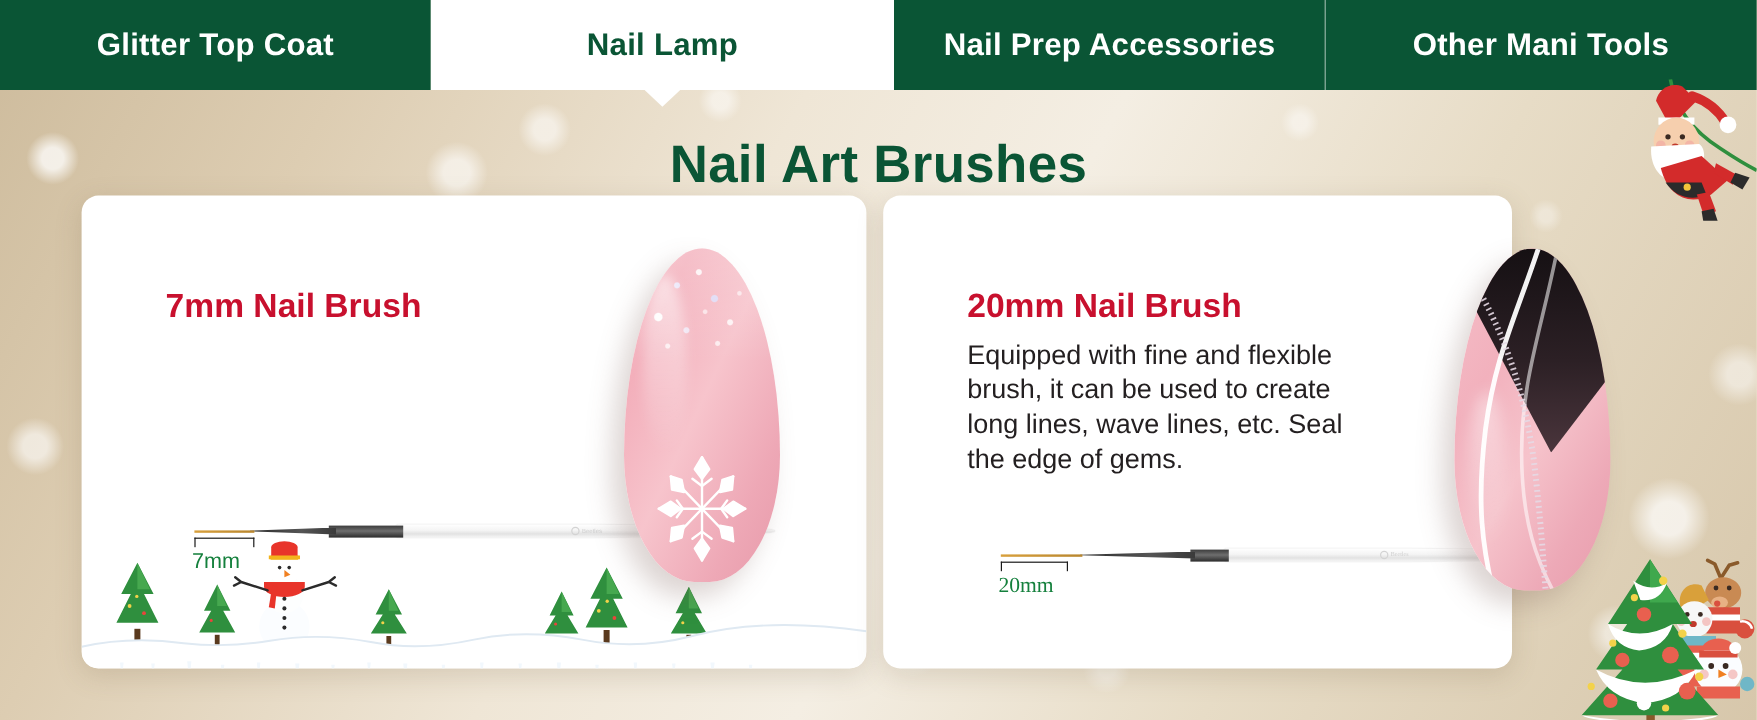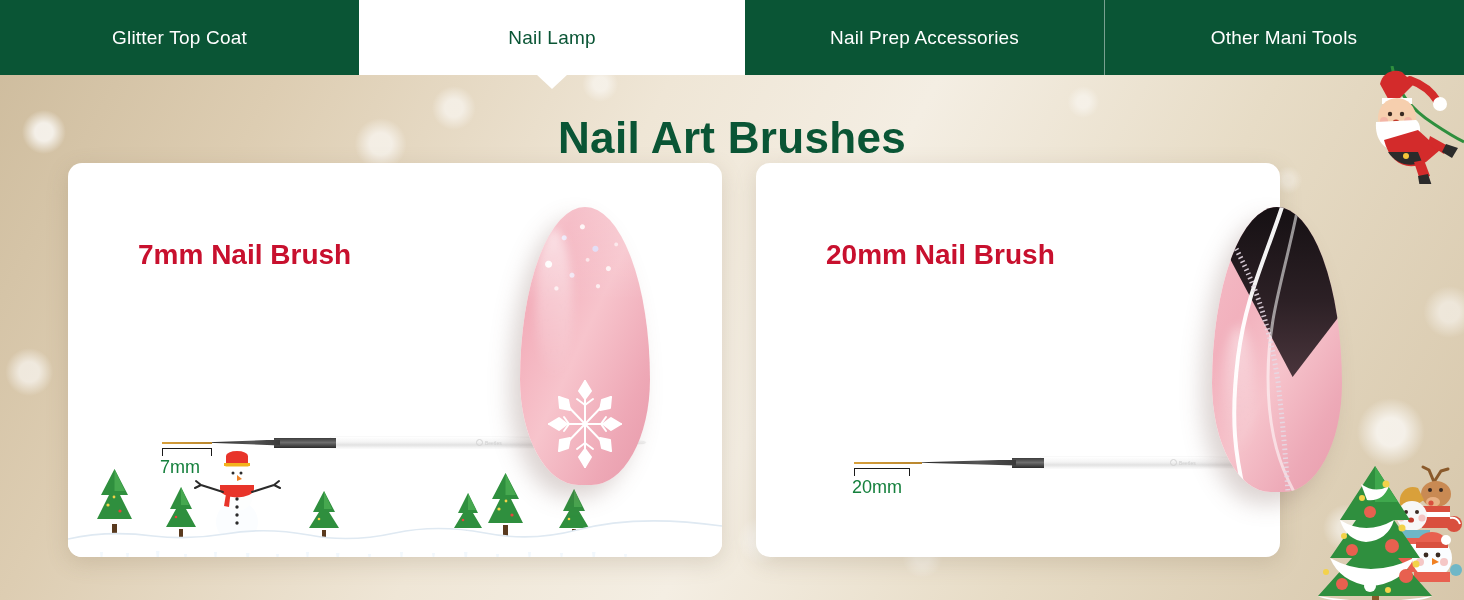--- a/index.html
+++ b/index.html
@@ -38,21 +38,21 @@
       linear-gradient(118deg, #cdbb9c 0%, #ddcdb2 18%, #efe6d6 40%, #f4eee3 55%, #e7dcc6 74%, #d7c7ab 100%);
   }
 
   
   .nav {
     position: absolute; left: 0; top: 0; width: 1464px; height: 75px;
     display: flex; z-index: 6;
   }
   .tab {
     height: 75px; display: flex; align-items: center; justify-content: center;
-    font-size: 19px; font-weight: normal; letter-spacing: .2px;
+    font-size: 26px; font-weight: bold; letter-spacing: .2px;
     color: #ffffff; background: #0a5535; position: relative;
   }
   .tab + .tab::before {
     content: ""; position: absolute; left: 0; top: 0; width: 1px; height: 75px;
     background: rgba(255,255,255,.45);
   }
   .tab.active {
     background: #ffffff; color: #0a5535;
   }
   .tab.active::before, .tab.active + .tab::before { background: transparent; }
@@ -72,34 +72,34 @@
   }
 
   
   .card {
     position: absolute; top: 163px; height: 394px;
     background: #ffffff; border-radius: 14px;
     box-shadow: 0 6px 22px rgba(120,100,70,.20);
     overflow: hidden; z-index: 3;
   }
   .card-left  { left: 68px;  width: 654px; }
-  .card-right { left: 756px; width: 524px; }
+  .card-right { left: 736px; width: 524px; }
 
   .card-head {
     position: absolute; left: 70px; top: 76px;
     font-size: 28px; font-weight: bold; color: #c8102e; white-space: nowrap;
   }
   .card-body {
     position: absolute; left: 70px; top: 118px; width: 345px;
     font-size: 22.5px; line-height: 1.29; color: #231f20;
   }
 
   
   .brush-wrap { position: absolute; left: 40px; bottom: 92px; width: 555px; height: 44px; }
-  .card-right .brush-wrap { left: 46px; bottom: 72px; width: 560px; }
+  .card-right .brush-wrap { left: 46px; bottom: 72px; width: 560px; font-family: Liberation Serif, serif; }
   .brush {
     position: absolute; left: 48px; top: 16px; width: 490px; height: 11px;
   }
   .brush-handle {
     position: absolute; left: 174px; top: 0; width: 316px; height: 11px;
     background: linear-gradient(180deg,#ffffff 0%,#f4f4f4 45%,#e2e2e2 72%,#f7f7f7 100%);
     border-radius: 2px 60% 60% 2px / 2px 50% 50% 2px;
     box-shadow: 0 0 1px rgba(0,0,0,.25);
   }
   .brush-ferrule {
@@ -333,20 +333,21 @@
       </div>
       <div class="measure">
         <div class="measure-bar w7"></div>
         <div class="measure-label">7mm</div>
       </div>
     </div>
   </div>
 
   <div class="card card-right">
     <div class="card-head">20mm Nail Brush</div>
+    <div class="card-body">Equipped with fine and flexible brush, it can be used to create long lines, wave lines, etc. Seal the edge of gems.</div>
 
     <div class="brush-wrap">
       <div class="brush">
         <div class="brush-handle" style="left:190px;width:300px"></div>
         <div class="brush-ferrule" style="left:162px;width:32px"></div>
         <div class="brush-hair" style="left:70px;width:96px"></div>
         <div class="brush-tip" style="left:4px;width:68px"></div>
         <div class="brush-logo" style="left:320px">
           <span class="ring"></span>
           <span>Beetles</span>

